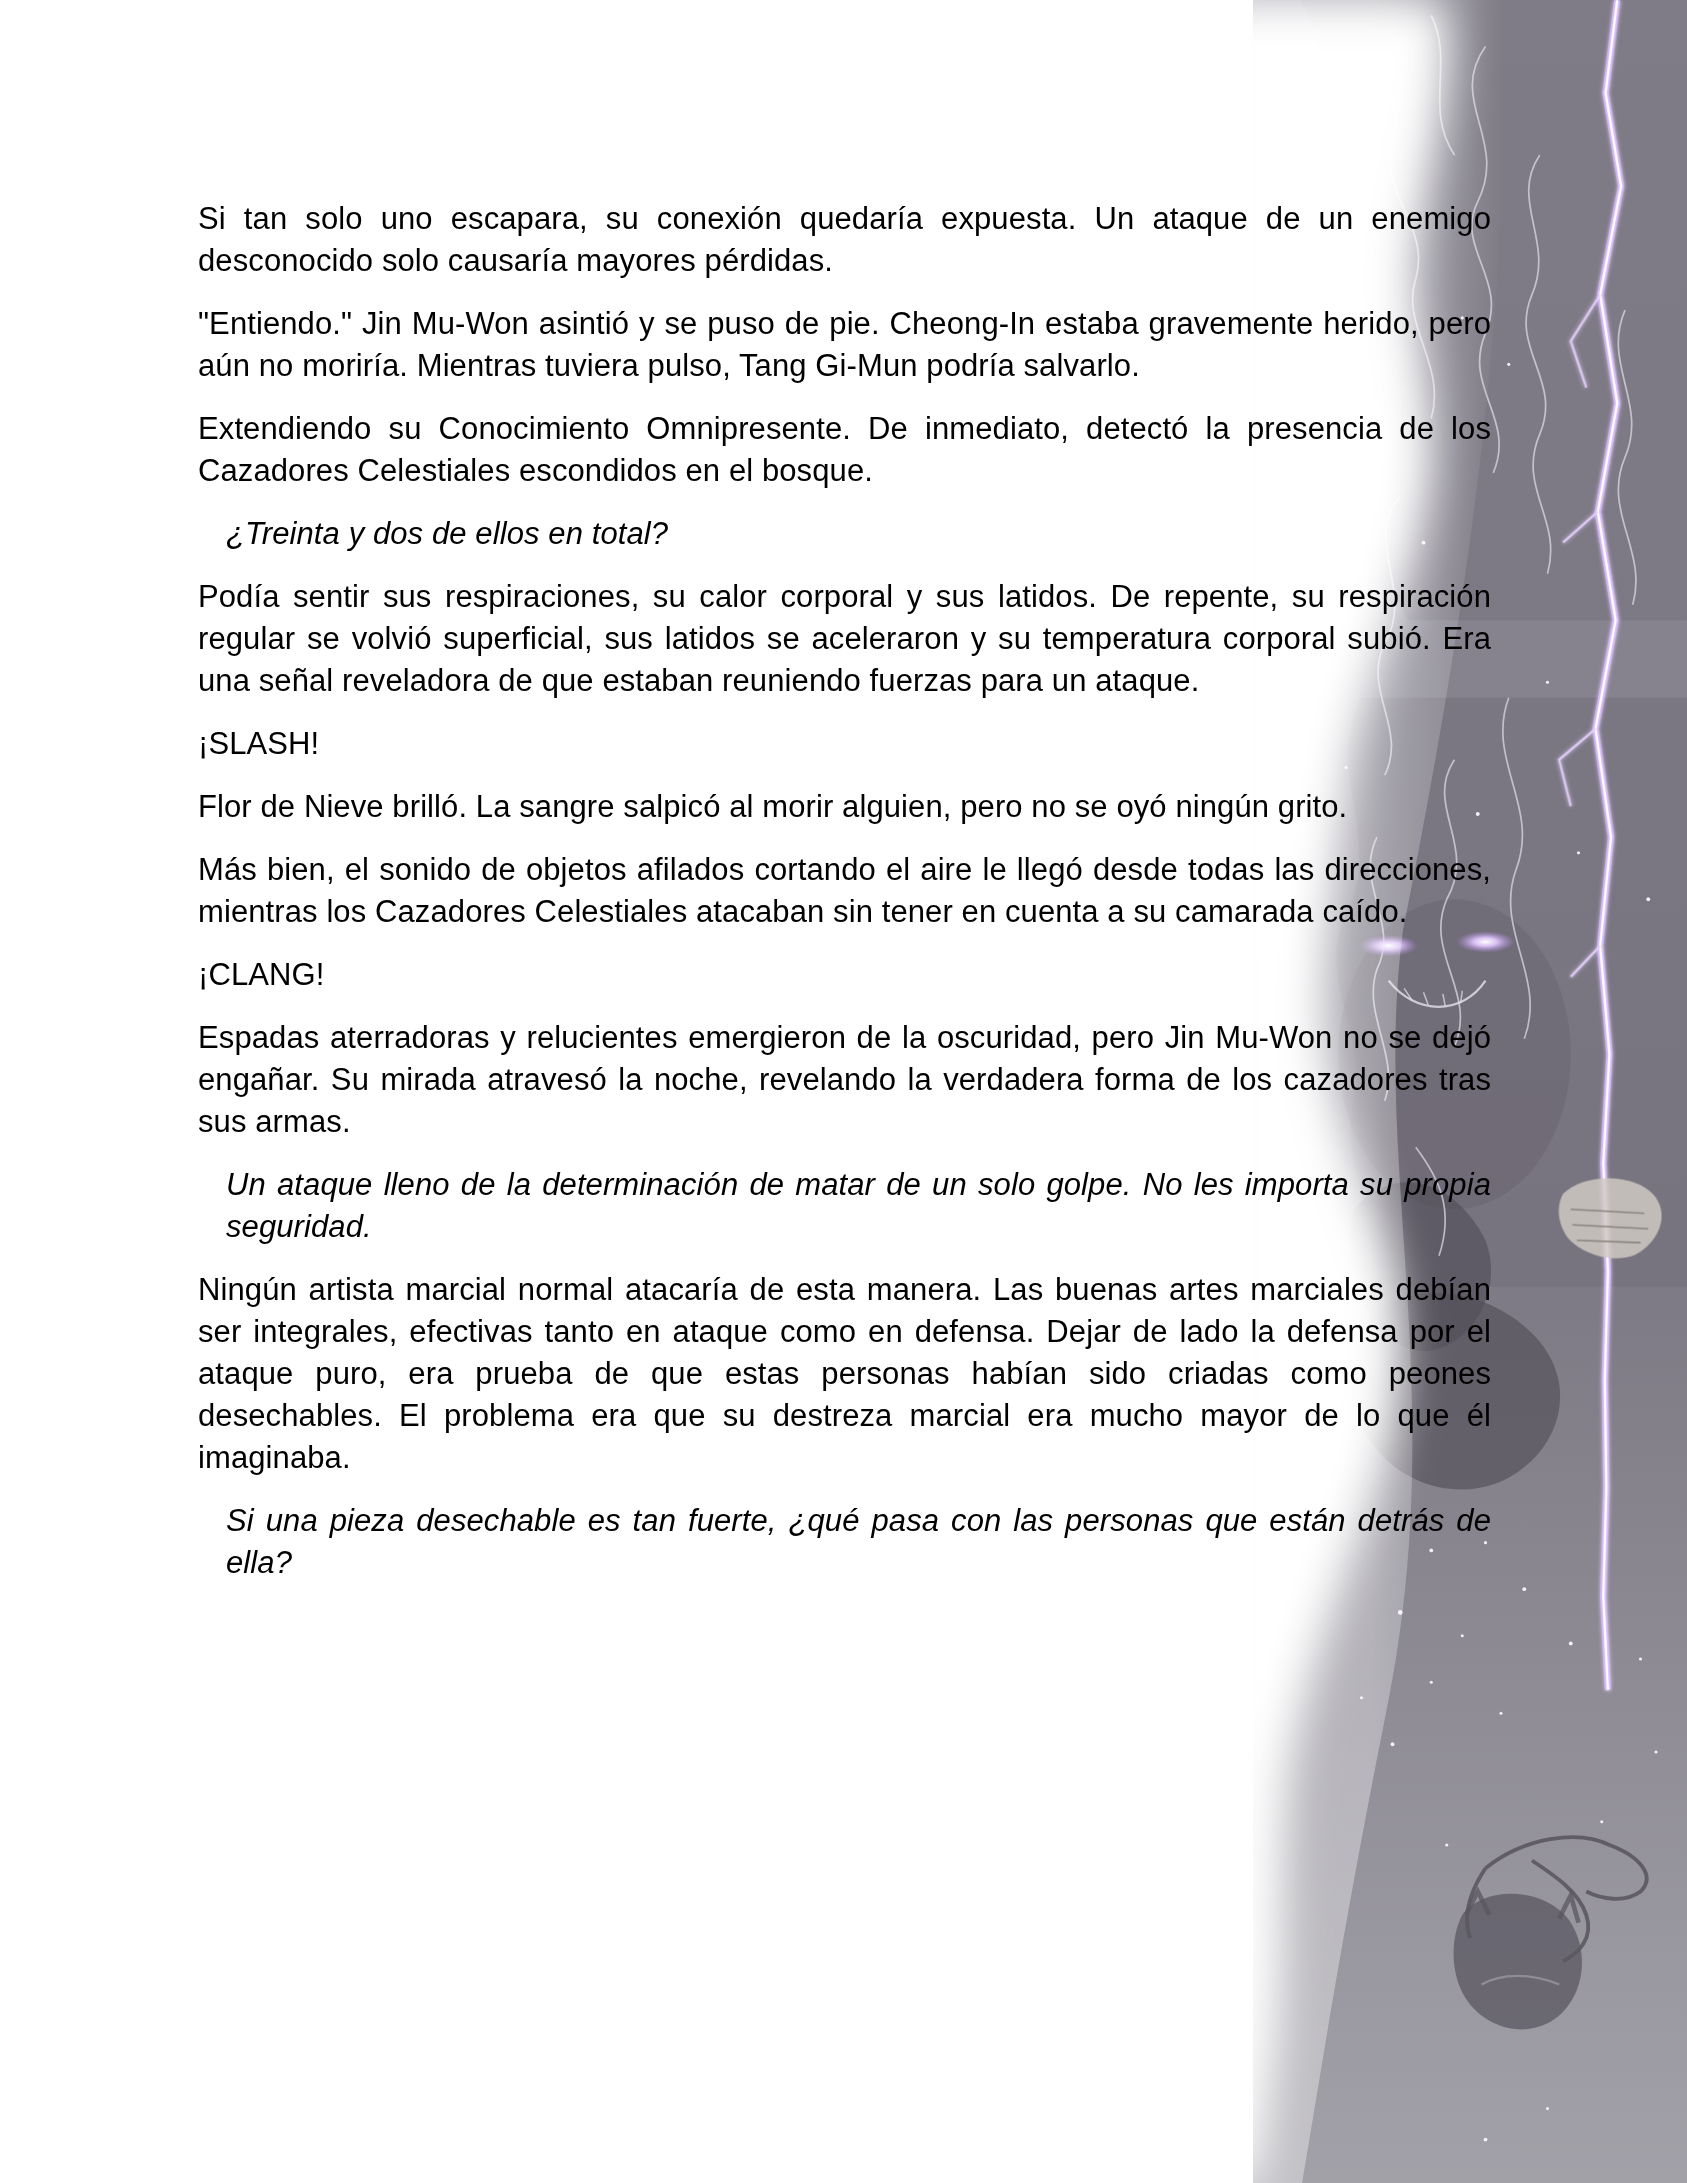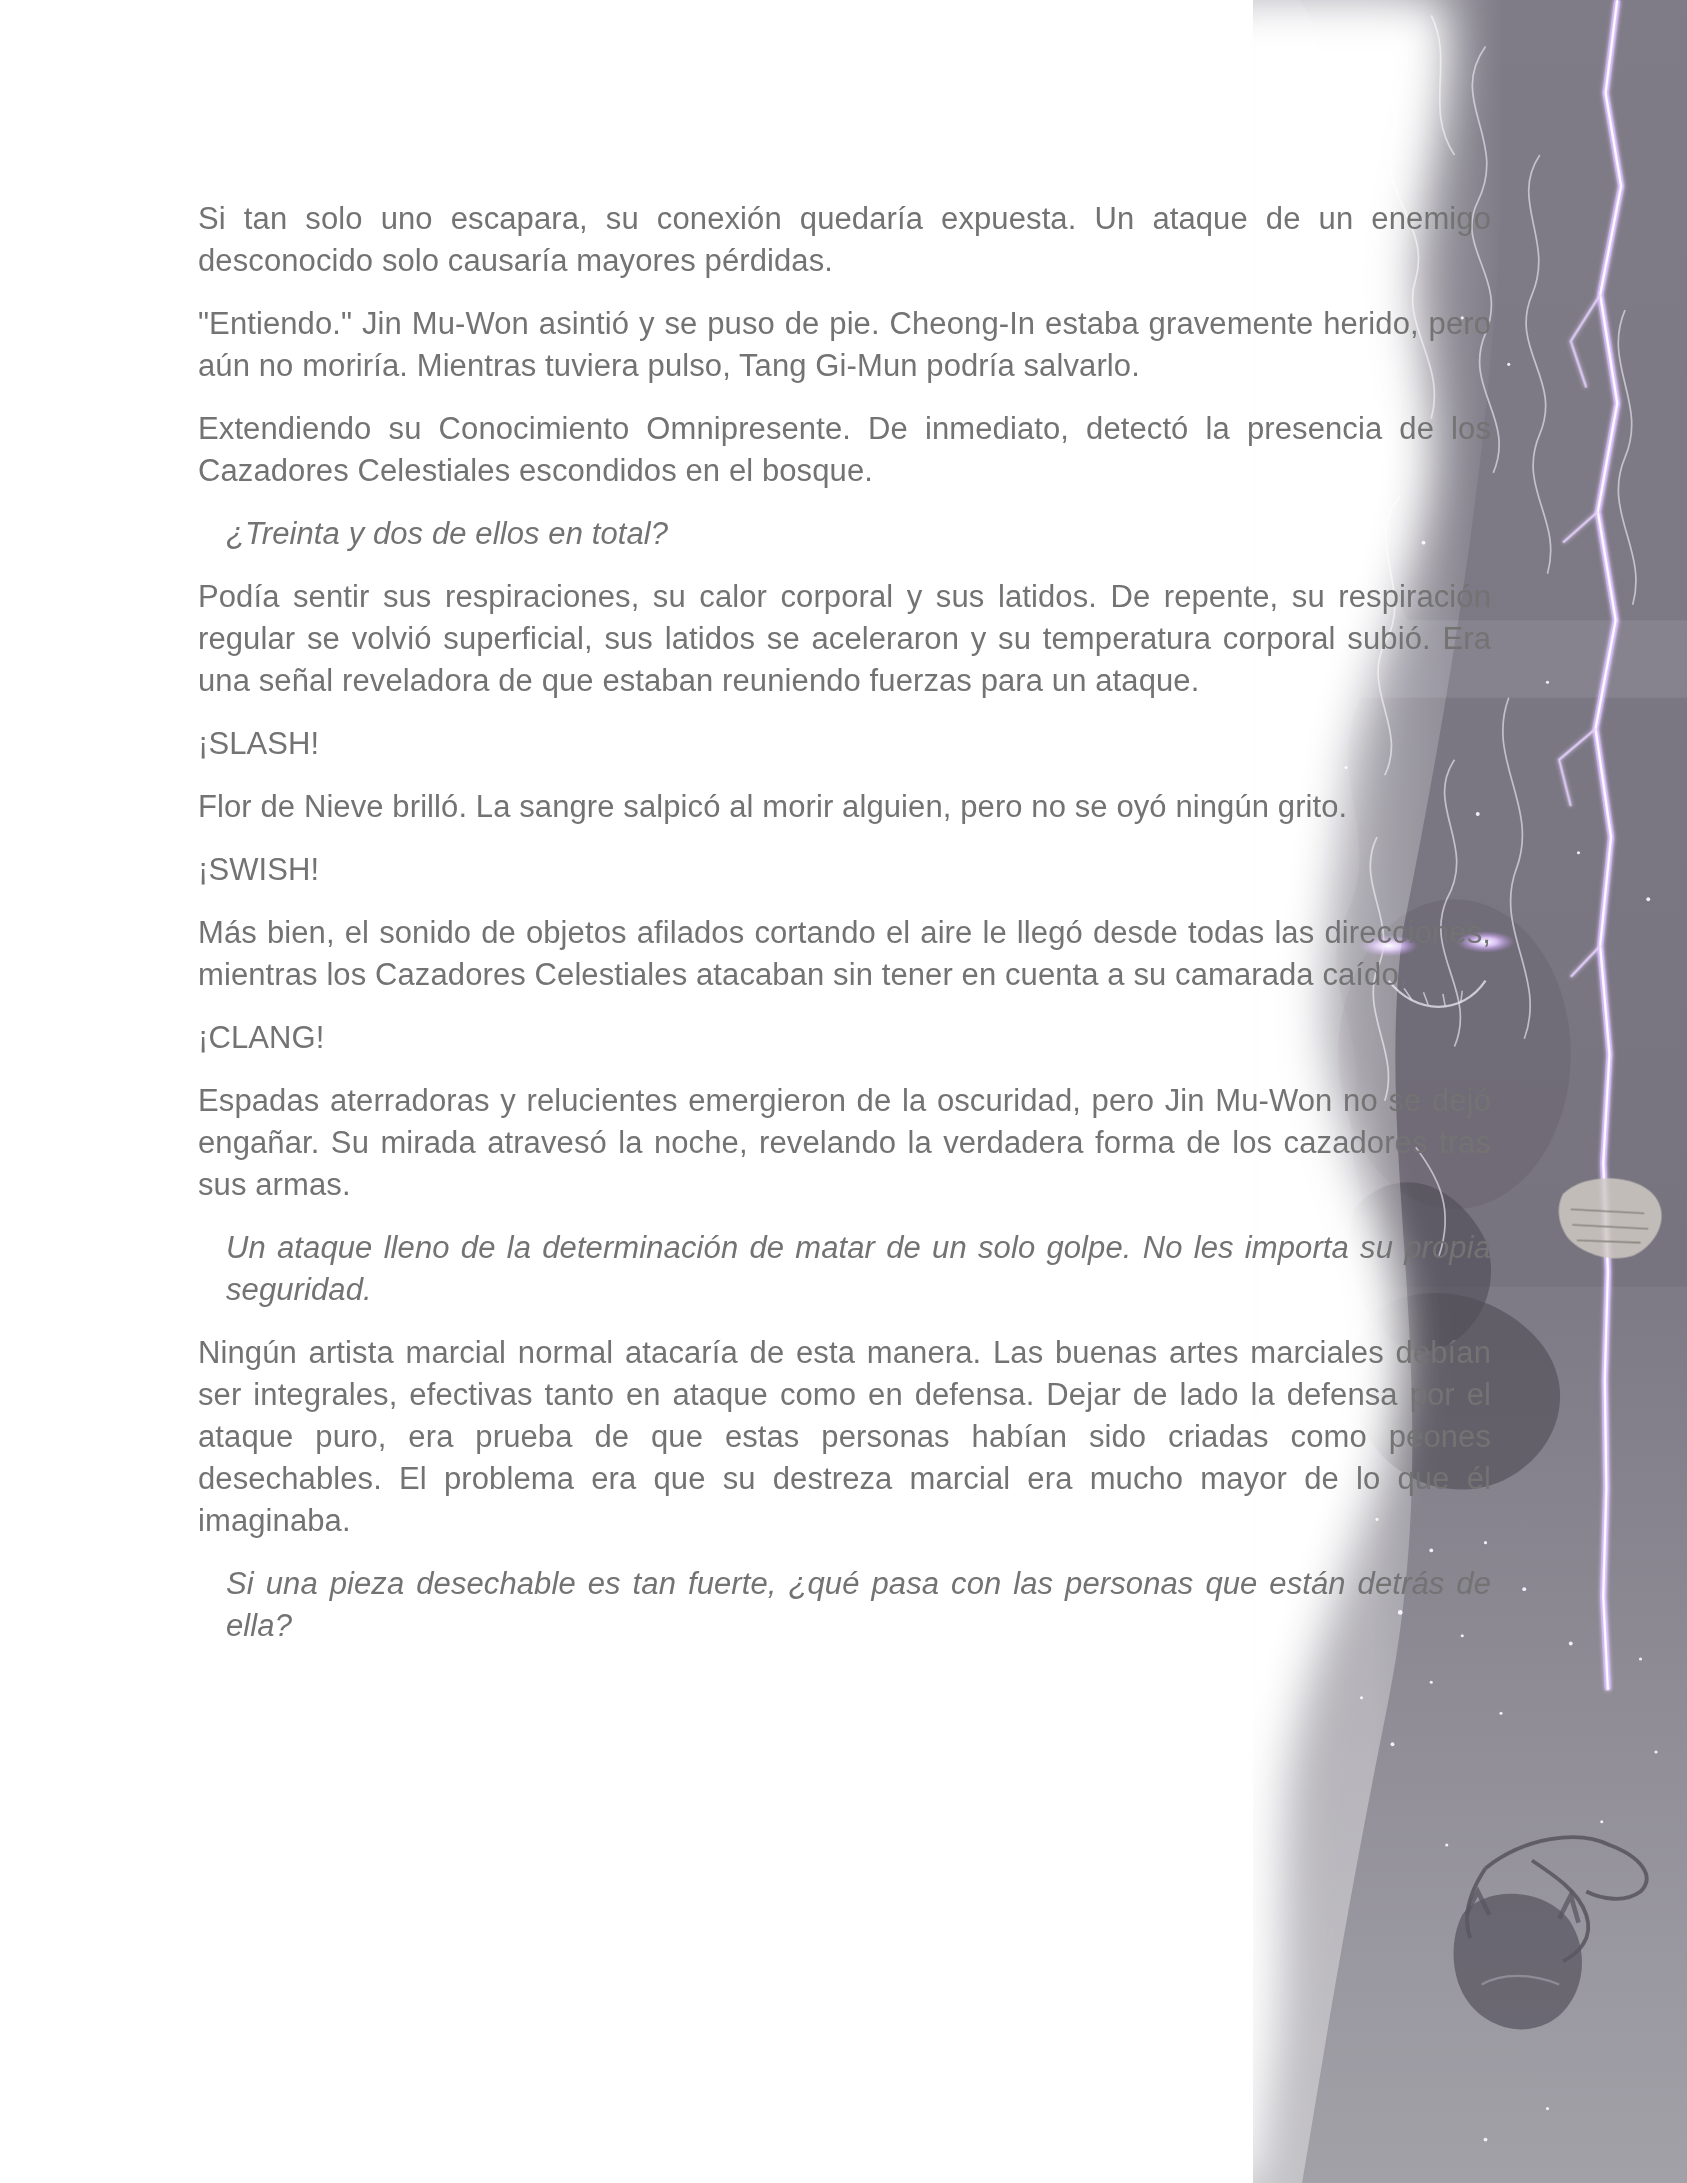--- a/index.html
+++ b/index.html
@@ -30,21 +30,21 @@
       height: 2183px;
       z-index: 1;
       pointer-events: none;
     }
     .page {
       position: absolute;
       left: 198px;
       top: 198px;
       width: 1293px;
       z-index: 2;
-      color: #737373;
+      color: #000000;
       font-size: 31px;
       line-height: 42px;
     }
     .para {
       margin: 0 0 21px 0;
       text-align: justify;
       text-align-last: left;
       letter-spacing: 0.1px;
     }
     .para.italic {
@@ -172,21 +172,20 @@
 </svg>
 
 <main class="page">
   <p class="para">Si tan solo uno escapara, su conexión quedaría expuesta. Un ataque de un enemigo desconocido solo causaría mayores pérdidas.</p>
   <p class="para">"Entiendo." Jin Mu-Won asintió y se puso de pie. Cheong-In estaba gravemente herido, pero aún no moriría. Mientras tuviera pulso, Tang Gi-Mun podría salvarlo.</p>
   <p class="para">Extendiendo su Conocimiento Omnipresente. De inmediato, detectó la presencia de los Cazadores Celestiales escondidos en el bosque.</p>
   <p class="para italic">¿Treinta y dos de ellos en total?</p>
   <p class="para">Podía sentir sus respiraciones, su calor corporal y sus latidos. De repente, su respiración regular se volvió superficial, sus latidos se aceleraron y su temperatura corporal subió. Era una señal reveladora de que estaban reuniendo fuerzas para un ataque.</p>
   <p class="para">¡SLASH!</p>
   <p class="para">Flor de Nieve brilló. La sangre salpicó al morir alguien, pero no se oyó ningún grito.</p>
-  <p class="para">¡SWISH!</p>
   <p class="para">Más bien, el sonido de objetos afilados cortando el aire le llegó desde todas las direcciones, mientras los Cazadores Celestiales atacaban sin tener en cuenta a su camarada caído.</p>
   <p class="para">¡CLANG!</p>
   <p class="para">Espadas aterradoras y relucientes emergieron de la oscuridad, pero Jin Mu-Won no se dejó engañar. Su mirada atravesó la noche, revelando la verdadera forma de los cazadores tras sus armas.</p>
   <p class="para italic">Un ataque lleno de la determinación de matar de un solo golpe. No les importa su propia seguridad.</p>
   <p class="para">Ningún artista marcial normal atacaría de esta manera. Las buenas artes marciales debían ser integrales, efectivas tanto en ataque como en defensa. Dejar de lado la defensa por el ataque puro, era prueba de que estas personas habían sido criadas como peones desechables. El problema era que su destreza marcial era mucho mayor de lo que él imaginaba.</p>
   <p class="para italic">Si una pieza desechable es tan fuerte, ¿qué pasa con las personas que están detrás de ella?</p>
 </main>
 
 
 </body></html>

